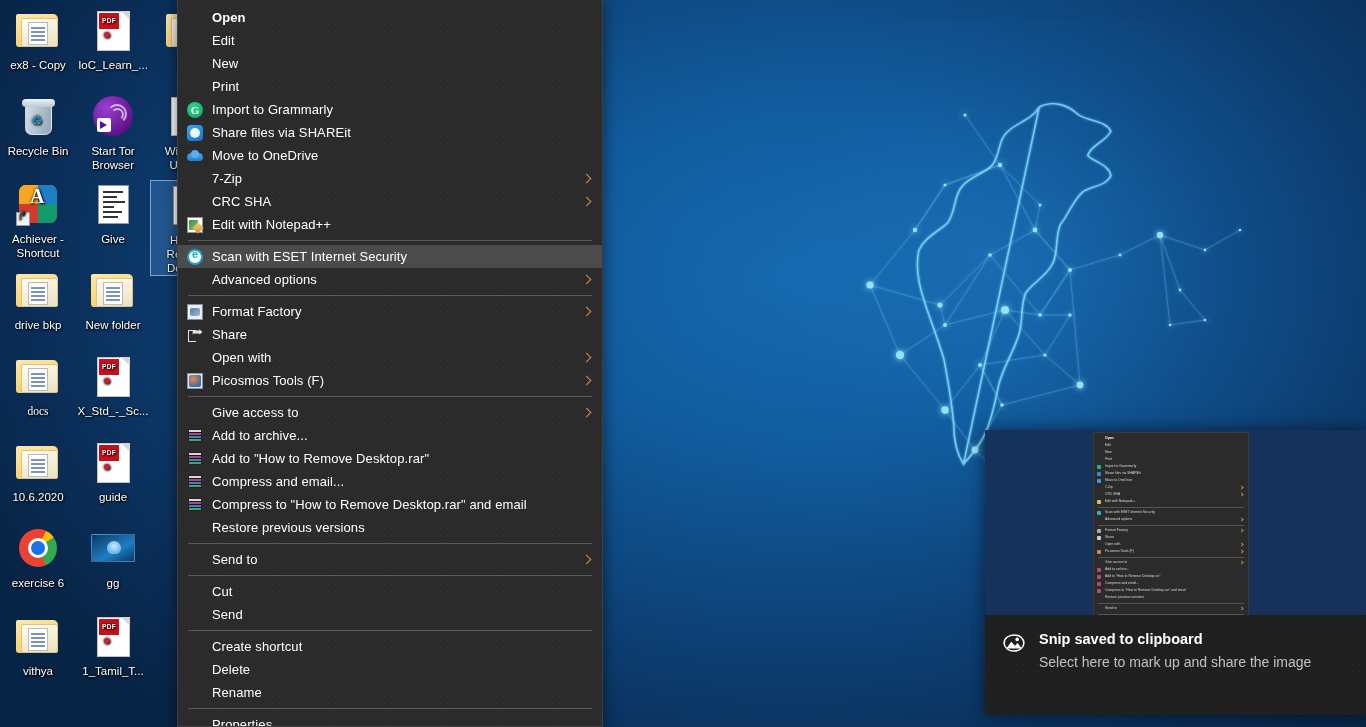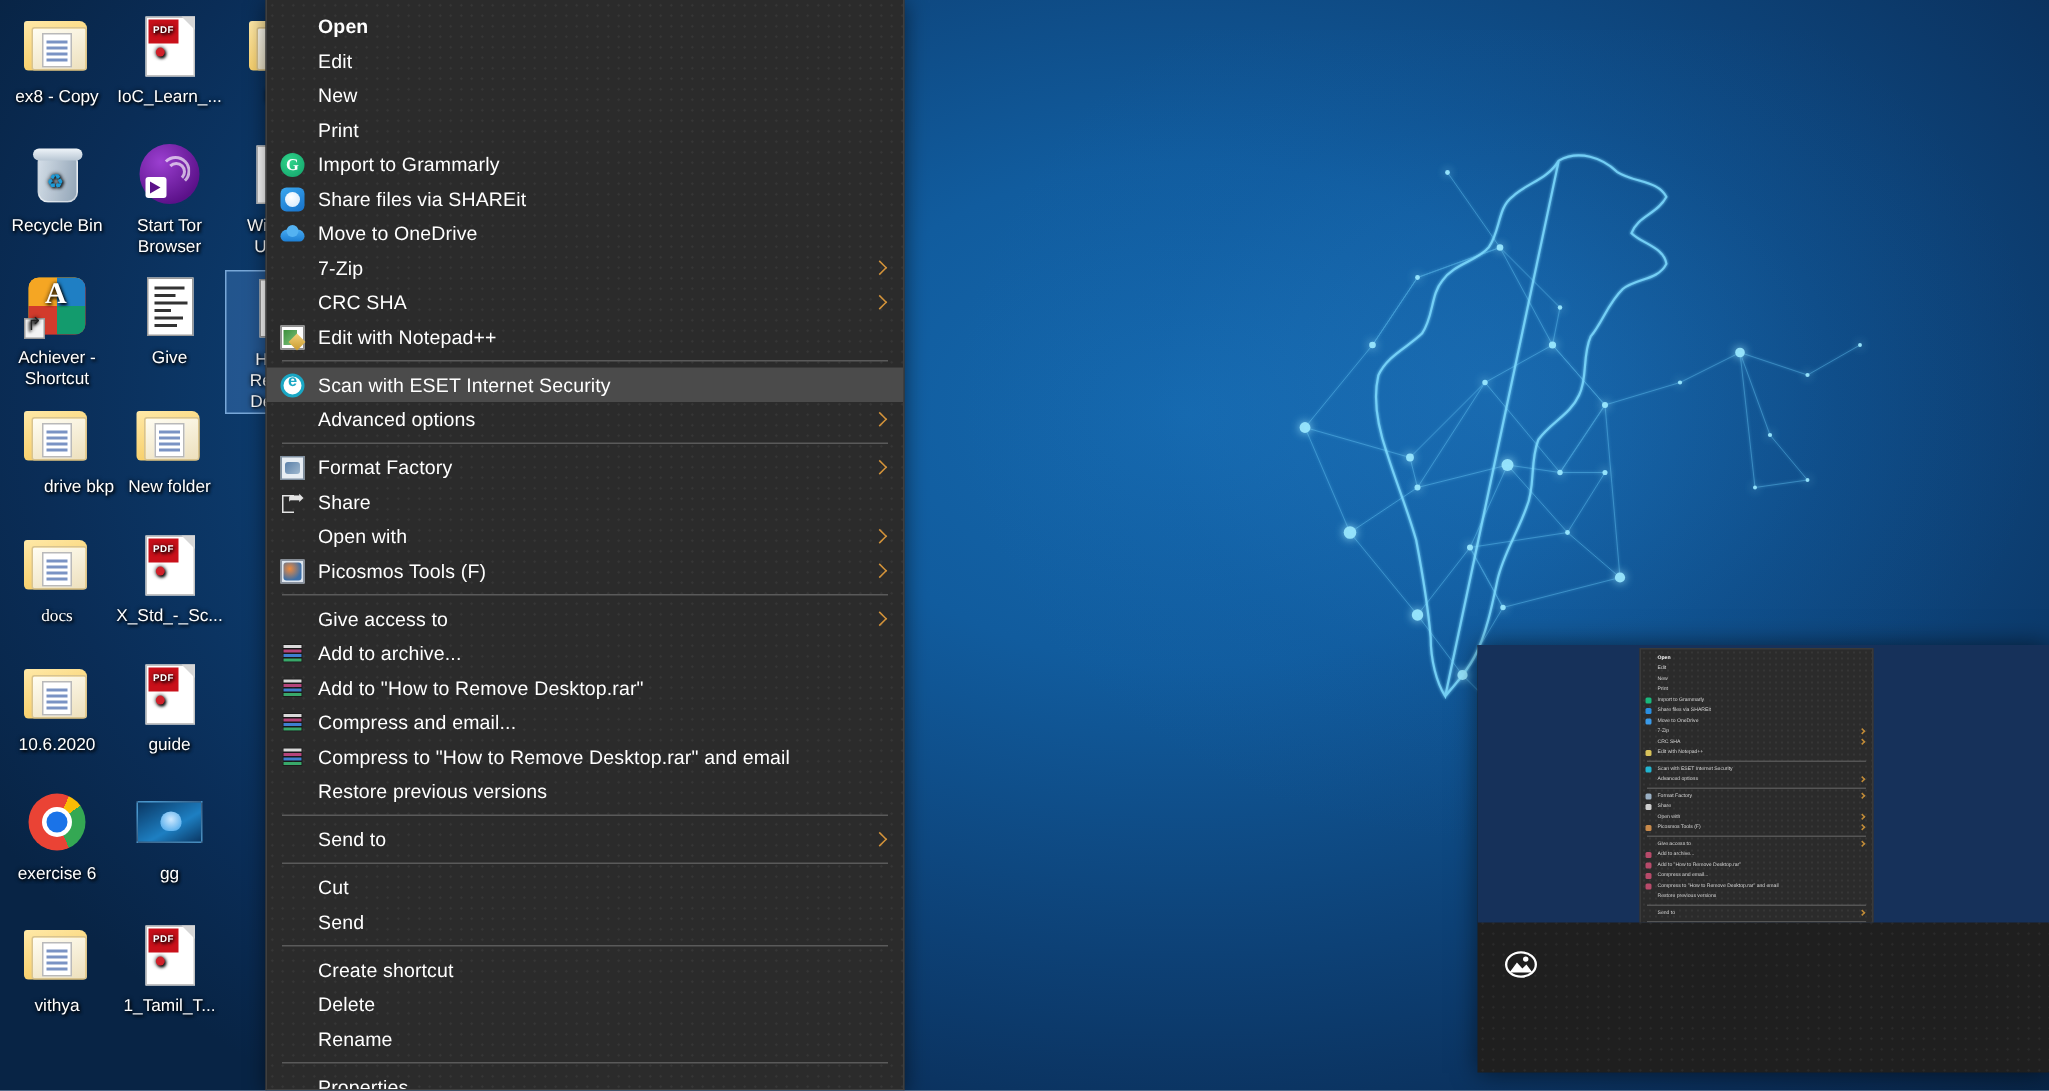--- a/index.html
+++ b/index.html
@@ -514,21 +514,21 @@
             <i style="top:5px;width:20px"></i>
             <i style="top:10px;width:14px"></i>
             <i style="top:15px;width:22px"></i>
             <i style="top:20px;width:11px"></i>
             <i style="top:25px;width:19px"></i>
             <i style="top:30px;width:15px"></i>
           </div>
         </div>
         <span class="label">How to Remove Desktop</span>
       </div>
-      <div class="desk-icon" style="left: 0px; top: 266px; text-align: right;">
+      <div class="desk-icon" style="left: 0px; top: 266px;">
         <div class="glyph">
           <div class="ico-folder">
             <div class="back"></div>
             <div class="front">
               <div class="doc">
                 <i style="top:4px"></i>
                 <i style="top:8px"></i>
                 <i style="top:12px"></i>
                 <i style="top:16px"></i>
               </div>
@@ -883,16 +883,20 @@
           </div>
           <div class="tsep"></div>
         </div>
     </div>
     <div id="snip-body">
       <svg id="snip-icon" viewBox="0 0 24 20">
         <ellipse cx="12" cy="10" rx="11" ry="9" fill="none" stroke="#ffffff" stroke-width="1.7"></ellipse>
         <path d="M3.5 16 L9 8.5 L13 13 L16 10 L20.5 16 Z" fill="#ffffff"></path>
         <circle cx="15.5" cy="6" r="2" fill="#ffffff"></circle>
       </svg>
+      <div id="snip-text">
+        <div id="snip-title">Snip saved to clipboard</div>
+        <div id="snip-sub">Select here to mark up and share the image</div>
+      </div>
     </div>
   </div>
 
 </div>
 
 </body></html>

